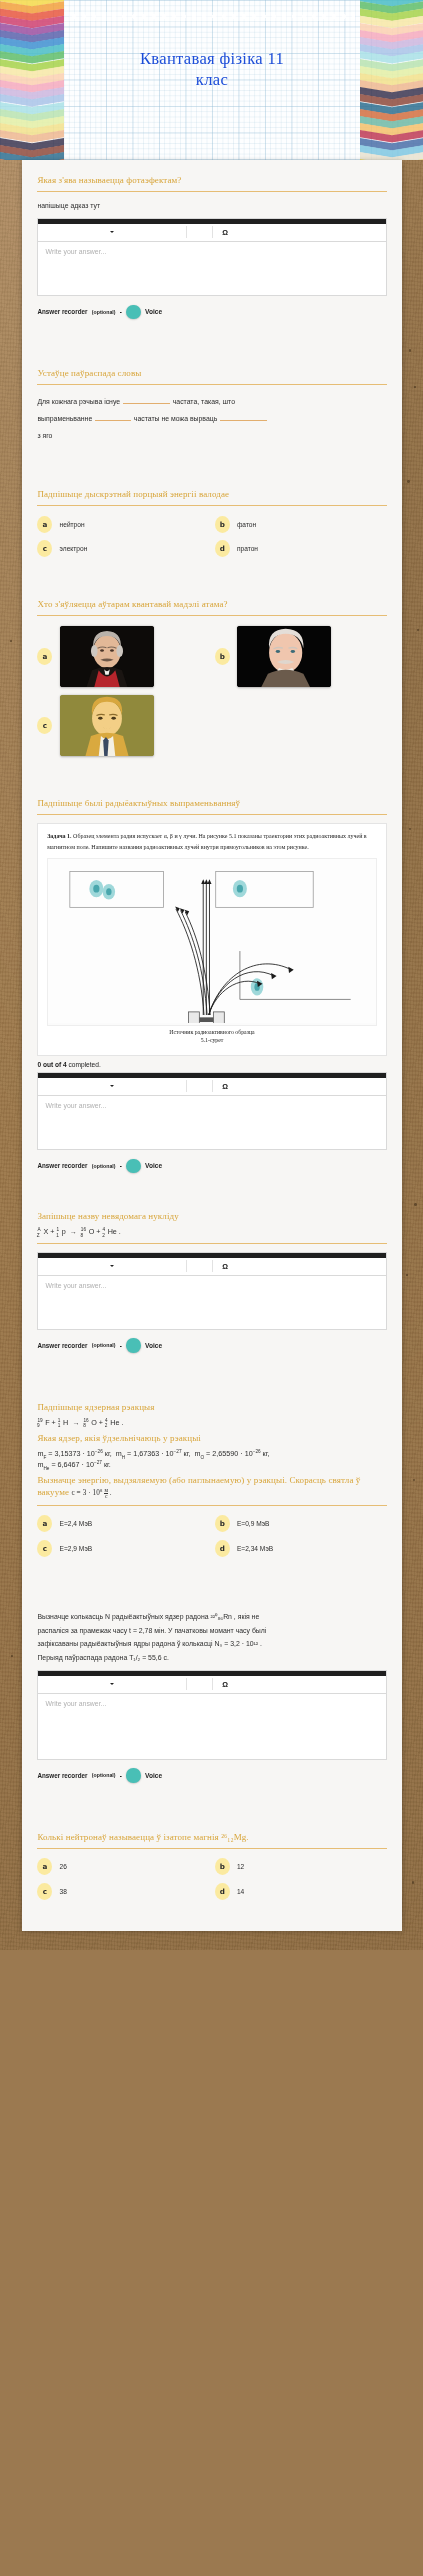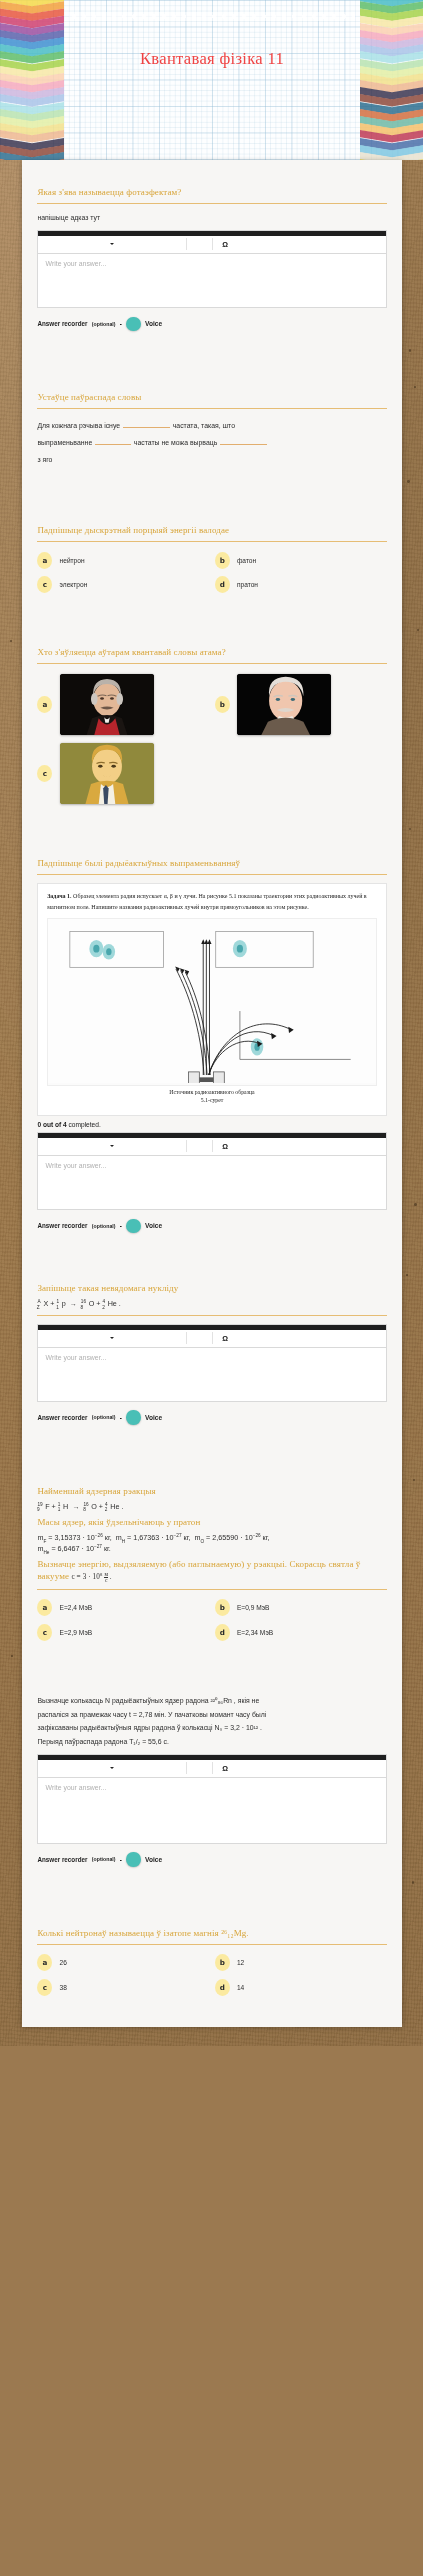--- a/index.html
+++ b/index.html
@@ -58,21 +58,21 @@
   }
   .chev.left i  { clip-path: polygon(0 0, 50% 55%, 100% 0, 100% 42%, 50% 100%, 0 42%); }
   .chev.right i { clip-path: polygon(0 0, 50% 55%, 100% 0, 100% 42%, 50% 100%, 0 42%); }
 
   .hero-title {
     position:absolute; left:65px; right:65px; top:49px;
     text-align:center;
     font-family:"Liberation Serif", serif;
     font-size:16.6px;
     line-height:1.25;
-    color:#ef4444;
+    color:#1d4ed8;
     letter-spacing:0.3px;
     text-shadow:0 0.6px 0 rgba(255,255,255,.5);
   }
   .hero-dots {
     position:absolute; left:69px; right:69px; top:12px; height:8.8px;
     background-image: radial-gradient(ellipse 2.8px 3.9px at 5px 4.4px, #ffffff 0 68%, rgba(255,255,255,.55) 69% 100%);
     background-size:10px 8.8px;
     background-repeat: repeat-x;
     opacity:.95;
   }
@@ -86,21 +86,21 @@
   }
 
   .q-block { padding: 14.3px 15.4px 4.4px 15.4px; }
 
   .q-title {
     font-family:"Liberation Serif", serif;
     color:#d8a53a;
     font-size:9px;
     line-height:1.35;
     letter-spacing:0.1px;
-    margin:12px 0 5px 0;
+    margin:0 0 5px 0;
     font-weight:400;
   }
   .q-rule { height:0.6px; background:#e0a94a; opacity:.75; margin-bottom:7.7px; }
 
   .q-sub {
     font-size:6.9px;
     color:#2d2d2d;
     line-height:1.85;
     margin:2.2px 0 5.5px 0;
   }
@@ -274,20 +274,21 @@
         <i style="background: rgb(245, 192, 106); top: 119px; opacity: 0.85;"></i>
         <i style="background: rgb(191, 58, 85); top: 126px; opacity: 0.85;"></i>
         <i style="background: rgb(74, 110, 168); top: 134px; opacity: 0.85;"></i>
         <i style="background: rgb(127, 199, 224); top: 141px; opacity: 0.85;"></i>
         <i style="background: rgb(232, 226, 207); top: 148px; opacity: 0.85;"></i>
         <i style="background: rgb(244, 217, 73); top: 155px; opacity: 0.85;"></i>
       </div>
     <div class="hero-dots"></div>
     <div class="hero-title">
       <div>Квантавая фізіка  11</div>
+      <div>клас</div>
     </div>
   </div>
 
   <div class="sheet">
 
     <div class="q-block">
       <h2 class="q-title">Якая з'ява называецца фотаэфектам?</h2>
       <div class="q-rule"></div>
       <div class="q-sub">напішыце адказ тут</div>
 
@@ -347,21 +348,21 @@
         </div>
         <div class="opt">
           <span class="bubble">d</span>
           <span class="opt-label">пратон</span>
         </div>
       </div>
       <div class="gap-md"></div>
     </div>
 
     <div class="q-block">
-      <h2 class="q-title">Хто з'яўляецца аўтарам квантавай словы атама?</h2>
+      <h2 class="q-title">Хто з'яўляецца аўтарам квантавай мадэлі атама?</h2>
       <div class="q-rule"></div>
       <div class="opts images">
         <div class="opt">
           <span class="bubble">a</span>
           <span class="opt-img portrait-a">
             <svg width="94" height="61" viewBox="0 0 170 110">
               <rect width="170" height="110" fill="#0d0b09"></rect>
               <ellipse cx="85" cy="46" rx="25" ry="30" fill="#e2b897"></ellipse>
               <path d="M60 40 q4 -22 25 -22 q21 0 25 22 q2 -30 -25 -31 q-27 1 -25 31z" fill="#b9b2aa"></path>
               <ellipse cx="62" cy="45" rx="6" ry="11" fill="#cdc7c0"></ellipse>
@@ -500,21 +501,21 @@
         <span class="rec-strong">Answer recorder</span>
         <span class="rec-opt">(optional)</span>
         <span class="rec-dash">-</span>
         <span class="rec-mic"></span>
         <span class="rec-voice">Voice</span>
       </div>
       <div class="gap-md"></div>
     </div>
 
     <div class="q-block">
-      <h2 class="q-title">Запішыце такая невядомага нукліду</h2>
+      <h2 class="q-title">Запішыце назву невядомага нукліду</h2>
       <div class="mono-chem">
         <span style="display:inline-block;"><sup class="n">A</sup><span style="position:relative;left:-3.9px;"><sub class="n">Z</sub></span>X</span>
         + <span style="display:inline-block;"><sup class="n">1</sup><span style="position:relative;left:-2.8px;"><sub class="n">1</sub></span>p</span>
         &nbsp;→&nbsp; <span style="display:inline-block;"><sup class="n">16</sup><span style="position:relative;left:-5.5px;"><sub class="n">8</sub></span>O</span>
         + <span style="display:inline-block;"><sup class="n">4</sup><span style="position:relative;left:-2.8px;"><sub class="n">2</sub></span>He</span> .
       </div>
       <div class="q-rule" style="margin-top:5px;"></div>
 
       <div class="editor">
         <div class="editor-toolbar"></div>
@@ -537,28 +538,28 @@
         <span class="rec-strong">Answer recorder</span>
         <span class="rec-opt">(optional)</span>
         <span class="rec-dash">-</span>
         <span class="rec-mic"></span>
         <span class="rec-voice">Voice</span>
       </div>
       <div class="gap-lg"></div>
     </div>
 
     <div class="q-block">
-      <h2 class="q-title">Найменшай ядзерная рэакцыя</h2>
+      <h2 class="q-title">Падпішыце ядзерная рэакцыя</h2>
       <div class="mono-chem">
         <span style="display:inline-block;"><sup class="n">19</sup><span style="position:relative;left:-5.5px;"><sub class="n">9</sub></span>F</span>
         + <span style="display:inline-block;"><sup class="n">1</sup><span style="position:relative;left:-2.8px;"><sub class="n">1</sub></span>H</span>
         &nbsp;→&nbsp; <span style="display:inline-block;"><sup class="n">16</sup><span style="position:relative;left:-5.5px;"><sub class="n">8</sub></span>O</span>
         + <span style="display:inline-block;"><sup class="n">4</sup><span style="position:relative;left:-2.8px;"><sub class="n">2</sub></span>He</span> .
       </div>
-      <h2 class="q-title" style="margin-top:3.3px;">Масы ядзер, якія ўдзельнічаюць у пратон</h2>
+      <h2 class="q-title" style="margin-top:3.3px;">Якая ядзер, якія ўдзельнічаюць у рэакцыі</h2>
       <div class="mono-chem">
         m<sub class="n">F</sub> = 3,15373 · 10<sup class="n">−26</sup> кг, &nbsp;m<sub class="n">H</sub> = 1,67363 · 10<sup class="n">−27</sup> кг, &nbsp;m<sub class="n">O</sub> = 2,65590 · 10<sup class="n">−26</sup> кг,
       </div>
       <div class="mono-chem">
         m<sub class="n">He</sub> = 6,6467 · 10<sup class="n">−27</sup> кг.
       </div>
       <h2 class="q-title" style="margin-top:3.3px;">
         <span>Вызначце энергію, выдзяляемую (або паглынаемую) у рэакцыі. Скорасць святла ў вакууме</span>
         <span class="mono-chem">c = 3 · 10<sup class="n">8</sup>&nbsp;<span style="display:inline-block;text-align:center;vertical-align:middle;font-size:5.5px;line-height:1;">м<br><span style="border-top:0.6px solid #333;display:block;">с</span></span> .</span>
       </h2>

